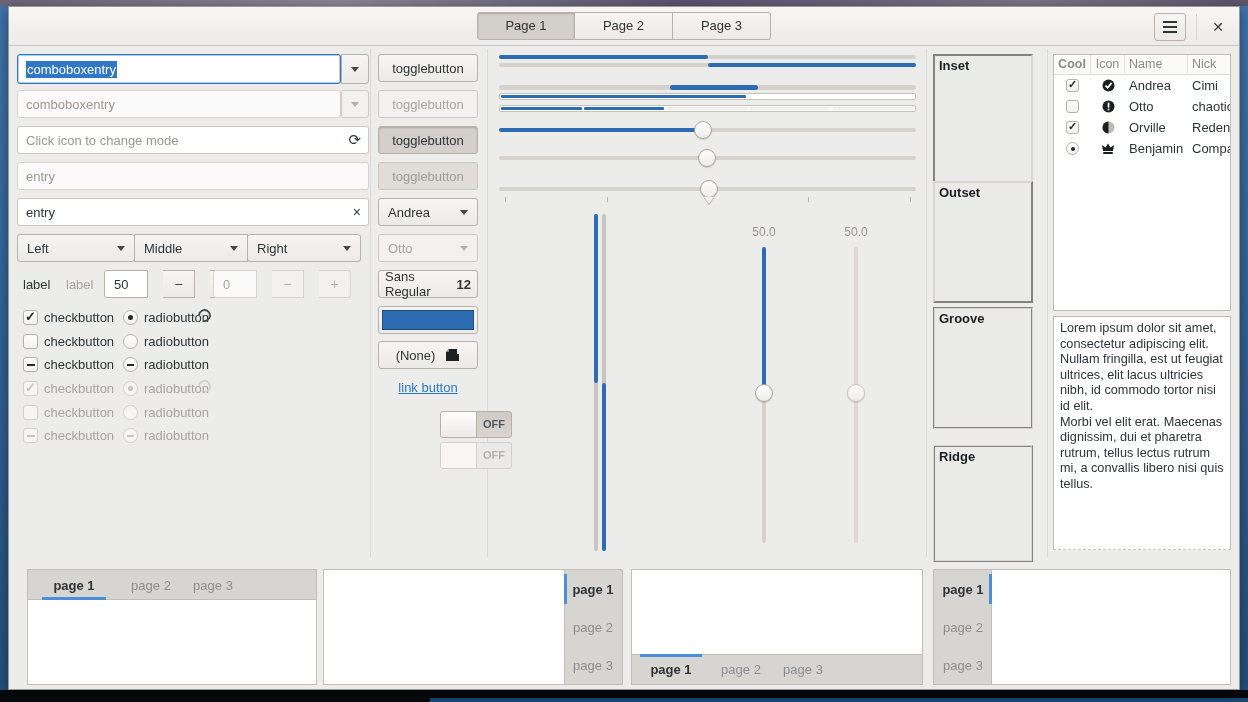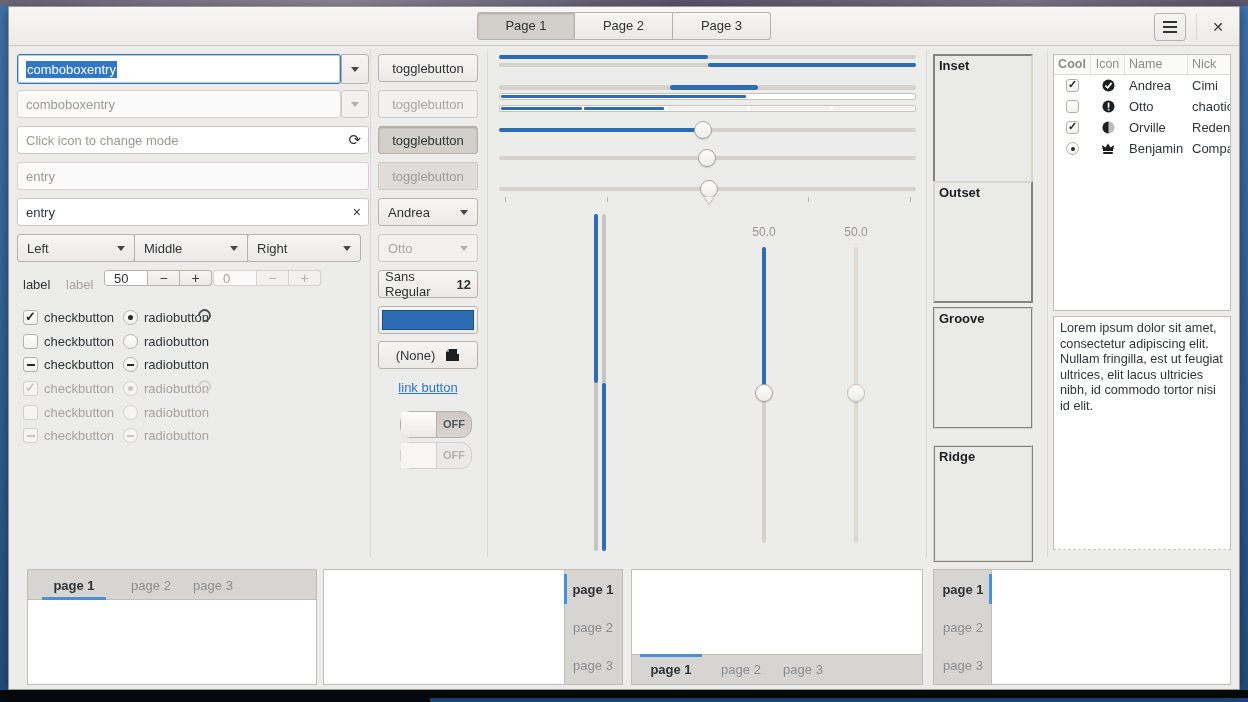--- a/index.html
+++ b/index.html
@@ -62,21 +62,21 @@
   .icon-right { position:absolute; right:8px; font-size:15px; color:#2e3436; }
 
   .btn { background:linear-gradient(#f6f5f4,#eceae8); border:1px solid #b9b2ab; border-radius:3px;
     font-size:13px; color:#2e3436; display:flex; align-items:center; justify-content:center; position:absolute; }
   .btn.disabled { background:#f2f1f0; color:#aaa7a2; border-color:#cfc9c4; }
   .btn.active { background:#d3cfca; box-shadow:inset 0 1px 2px rgba(0,0,0,.2); }
   .btn.active.disabled { background:#e0ddd9; color:#9f9c98; box-shadow:none; }
   .combo { justify-content:space-between; padding:0 9px; }
 
   
-  .spin { position:absolute; display:flex; height:16px; }
+  .spin { position:absolute; display:flex; height:28px;gap:15px; }
   .spin .val { width:44px; background:#fff; border:1px solid #b9b2ab; border-radius:3px 0 0 3px;
     display:flex; align-items:center; padding-left:9px; }
   .spin .sbtn { width:32px; background:linear-gradient(#f6f5f4,#eceae8); border:1px solid #b9b2ab;
     border-left:none; display:flex; align-items:center; justify-content:center; font-size:14px; color:#3a3d3f; }
   .spin .sbtn:last-child { border-radius:0 3px 3px 0; }
   .spin.disabled .val { background:#fbfafa; color:#a6a39e; border-color:#d7d2cd; }
   .spin.disabled .sbtn { background:#f2f1f0; color:#b4b1ac; border-color:#d7d2cd; }
 
   
   .cb-row { position:absolute; display:flex; align-items:center; gap:6px; height:18px; }
@@ -90,22 +90,22 @@
   .radio.indet::after { content:""; position:absolute; left:3px; top:6px; width:7px; height:2px; background:#25292b; }
   .dim .check, .dim .radio { border-color:#d5d0cb; background:#f6f5f4; }
   .dim .check.checked::after { color:#c9c5c0; }
   .dim .check.indet::after, .dim .radio.sel::after, .dim .radio.indet::after { background:#c9c5c0; }
   .dim span.lbl { color:#a8a5a0; }
   .spinner { width:13px; height:13px; border-radius:50%; border:2px solid #4a4e51; border-left-color:transparent;
     transform:rotate(-40deg); }
   .spinner.dim2 { border-color:#d4d1cd; border-left-color:transparent; }
 
   
-  .switch { position:absolute; width:72px; height:27px; border:1px solid #b7b0a8; border-radius:11px;
-    background:linear-gradient(#cfcac5,#d8d4cf); display:flex; }
+  .switch { position:absolute; width:72px; height:27px; border:1px solid #b7b0a8; border-radius:3px;
+    background:linear-gradient(#cfcac5,#d8d4cf); display:flex;margin-left:40px; }
   .switch .knob { width:36px; height:25px; background:linear-gradient(#fdfdfd,#eceae8);
     border-right:1px solid #b7b0a8; border-radius:2px 0 0 2px; }
   .switch .sw-label { flex:1; text-align:center; line-height:25px; font-size:11px; font-weight:bold; color:#53575a; }
   .switch.disabled { background:#eceae8; border-color:#d5d0cc; }
   .switch.disabled .knob { background:#f7f6f5; border-color:#d5d0cc; }
   .switch.disabled .sw-label { color:#b4b1ad; }
 
   a.link { color:#2a76c6; text-decoration:underline; font-size:13px; }
 
   
@@ -478,20 +478,21 @@
             <rect x="2" y="10" width="10" height="2" rx="1" fill="#1c1f21"></rect>
           </svg>
         </div>
       <div class="c-name">Benjamin</div>
       <div class="c-nick">Compa…</div>
     </div>
   </div>
 
   <div class="textview" style="left:1044px; top:309px; width:178px; height:234px;">
     <div>Lorem ipsum dolor sit amet, consectetur adipiscing elit. Nullam fringilla, est ut feugiat ultrices, elit lacus ultricies nibh, id commodo tortor nisi id elit.</div>
+    <div>Morbi vel elit erat. Maecenas dignissim, dui et pharetra rutrum, tellus lectus rutrum mi, a convallis libero nisi quis tellus.</div>
   </div>
 
   <div class="nb" style="left:18px; top:562px; width:290px; height:116px;">
     <div class="nb-strip" style="left:0; top:0; width:100%; height:30px; border-bottom:1px solid #c2bdb8;"></div>
     <div class="tab on" style="left:0; top:0; width:92px; height:30px;">page 1</div>
     <div class="tab-ind" style="left:14px; top:27px; width:64px; height:3px;"></div>
     <div class="tab" style="left:92px; top:0; width:62px; height:30px;">page 2</div>
     <div class="tab" style="left:154px; top:0; width:62px; height:30px;">page 3</div>
   </div>
 

